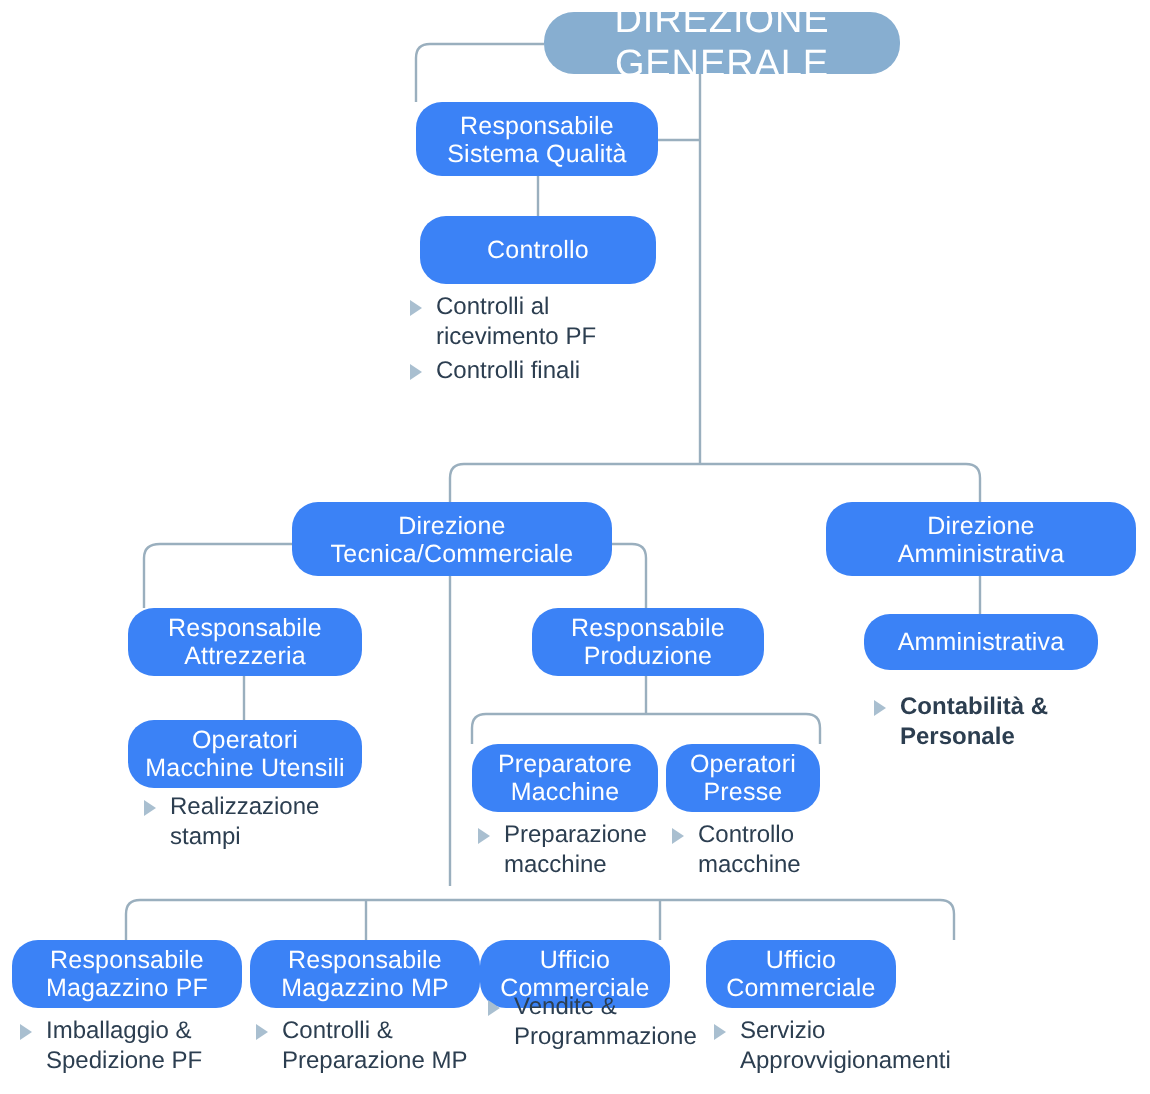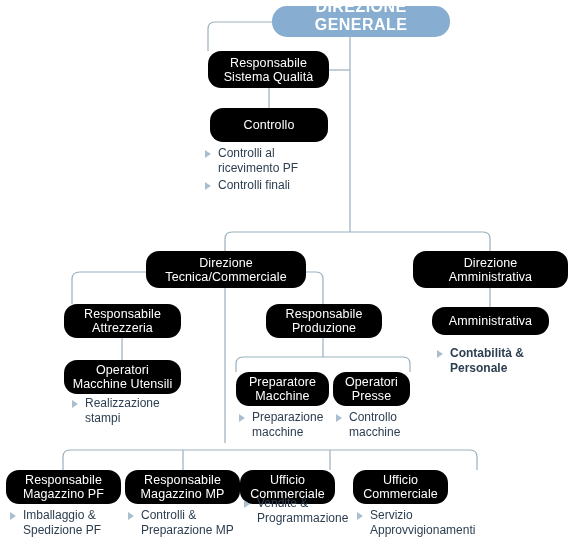--- a/index.html
+++ b/index.html
@@ -20,40 +20,39 @@
     background: #ffffff;
   }
   #wires {
     position: absolute;
     left: 0; top: 0;
     width: 575px; height: 547px;
     pointer-events: none;
   }
   .node {
     position: absolute;
-    background: #000000;
+    background: #3b82f6;
     color: #ffffff;
     border-radius: 13px;
     display: flex;
     align-items: center;
     justify-content: center;
     text-align: center;
     line-height: 1.12;
     font-size: 12.5px;
     letter-spacing: 0.1px;
     padding: 3px 6px;
     z-index: 3;
   }
   .node.head {
     background: #87aed0;
-    font-weight: bold;
-    font-size: 16px;
+    font-weight: normal;
+    font-size: 19px;
     letter-spacing: 0.45px;
     border-radius: 15px;
-    align-items: flex-end;
   }
   .node .nlabel { display: block; width: 100%; }
   .node .nlabel span { display: block; }
   .bullets {
     position: absolute;
     z-index: 3;
     font-size: 12px;
     color: #2c3e50;
     line-height: 1.28;
   }

